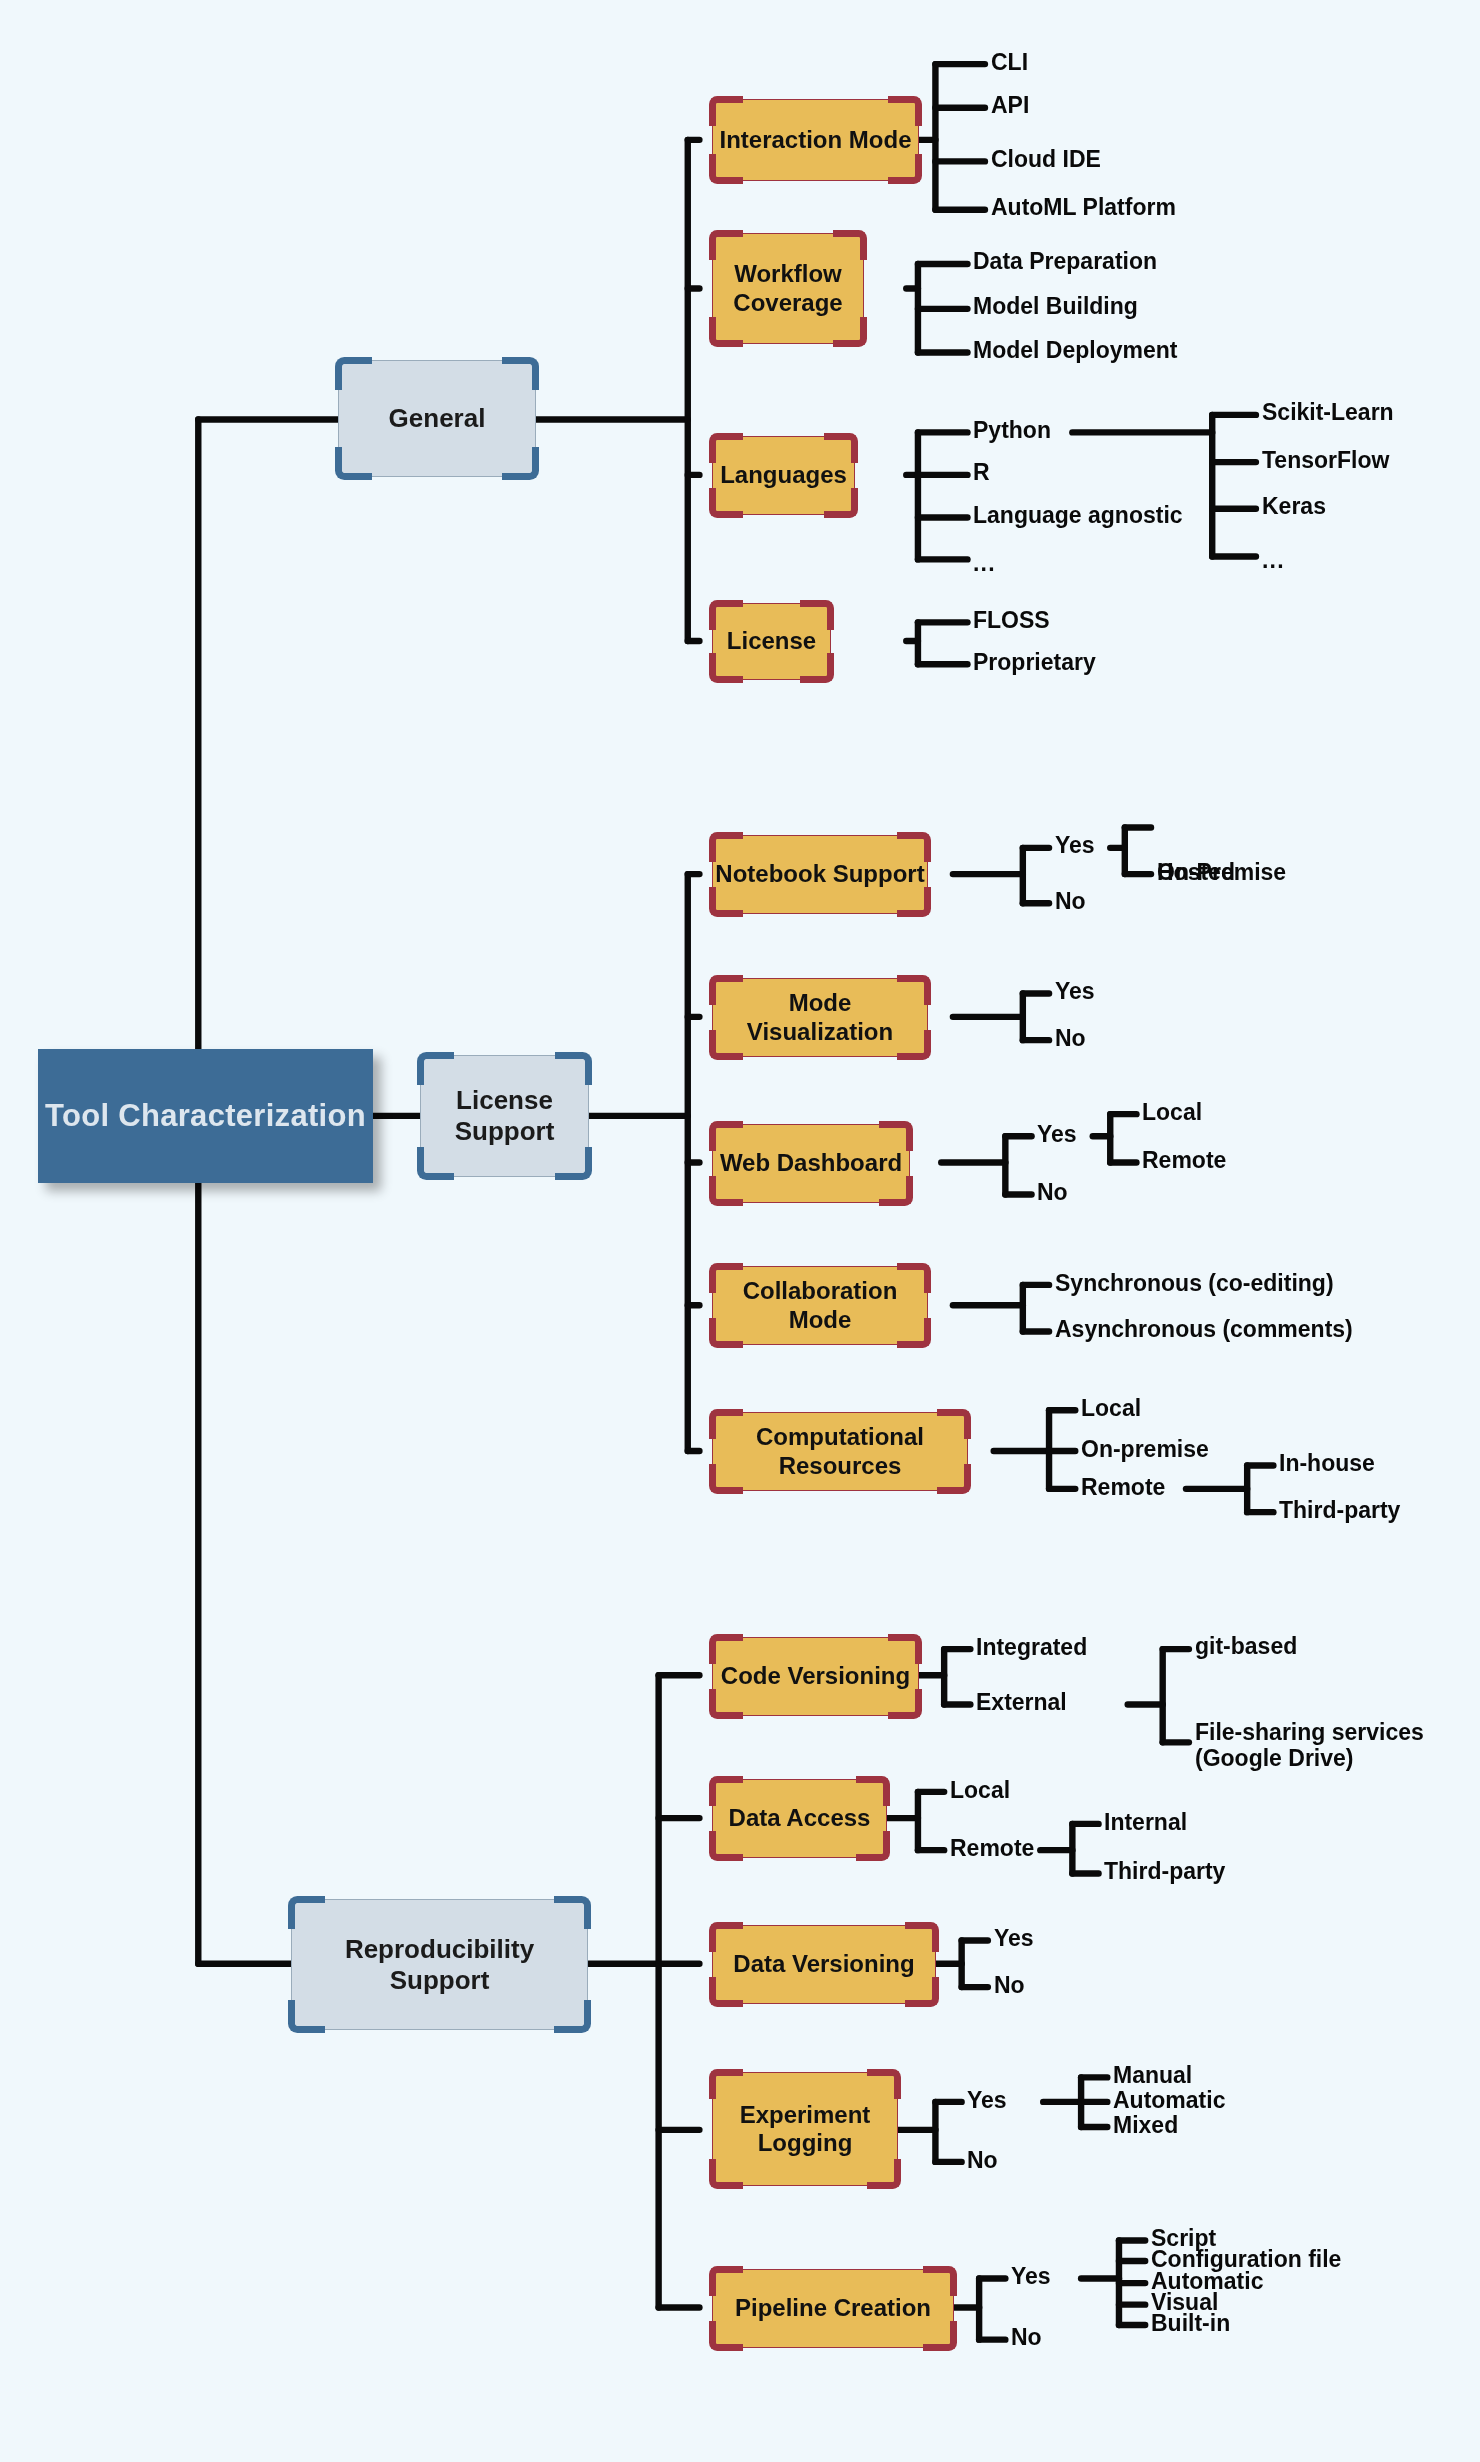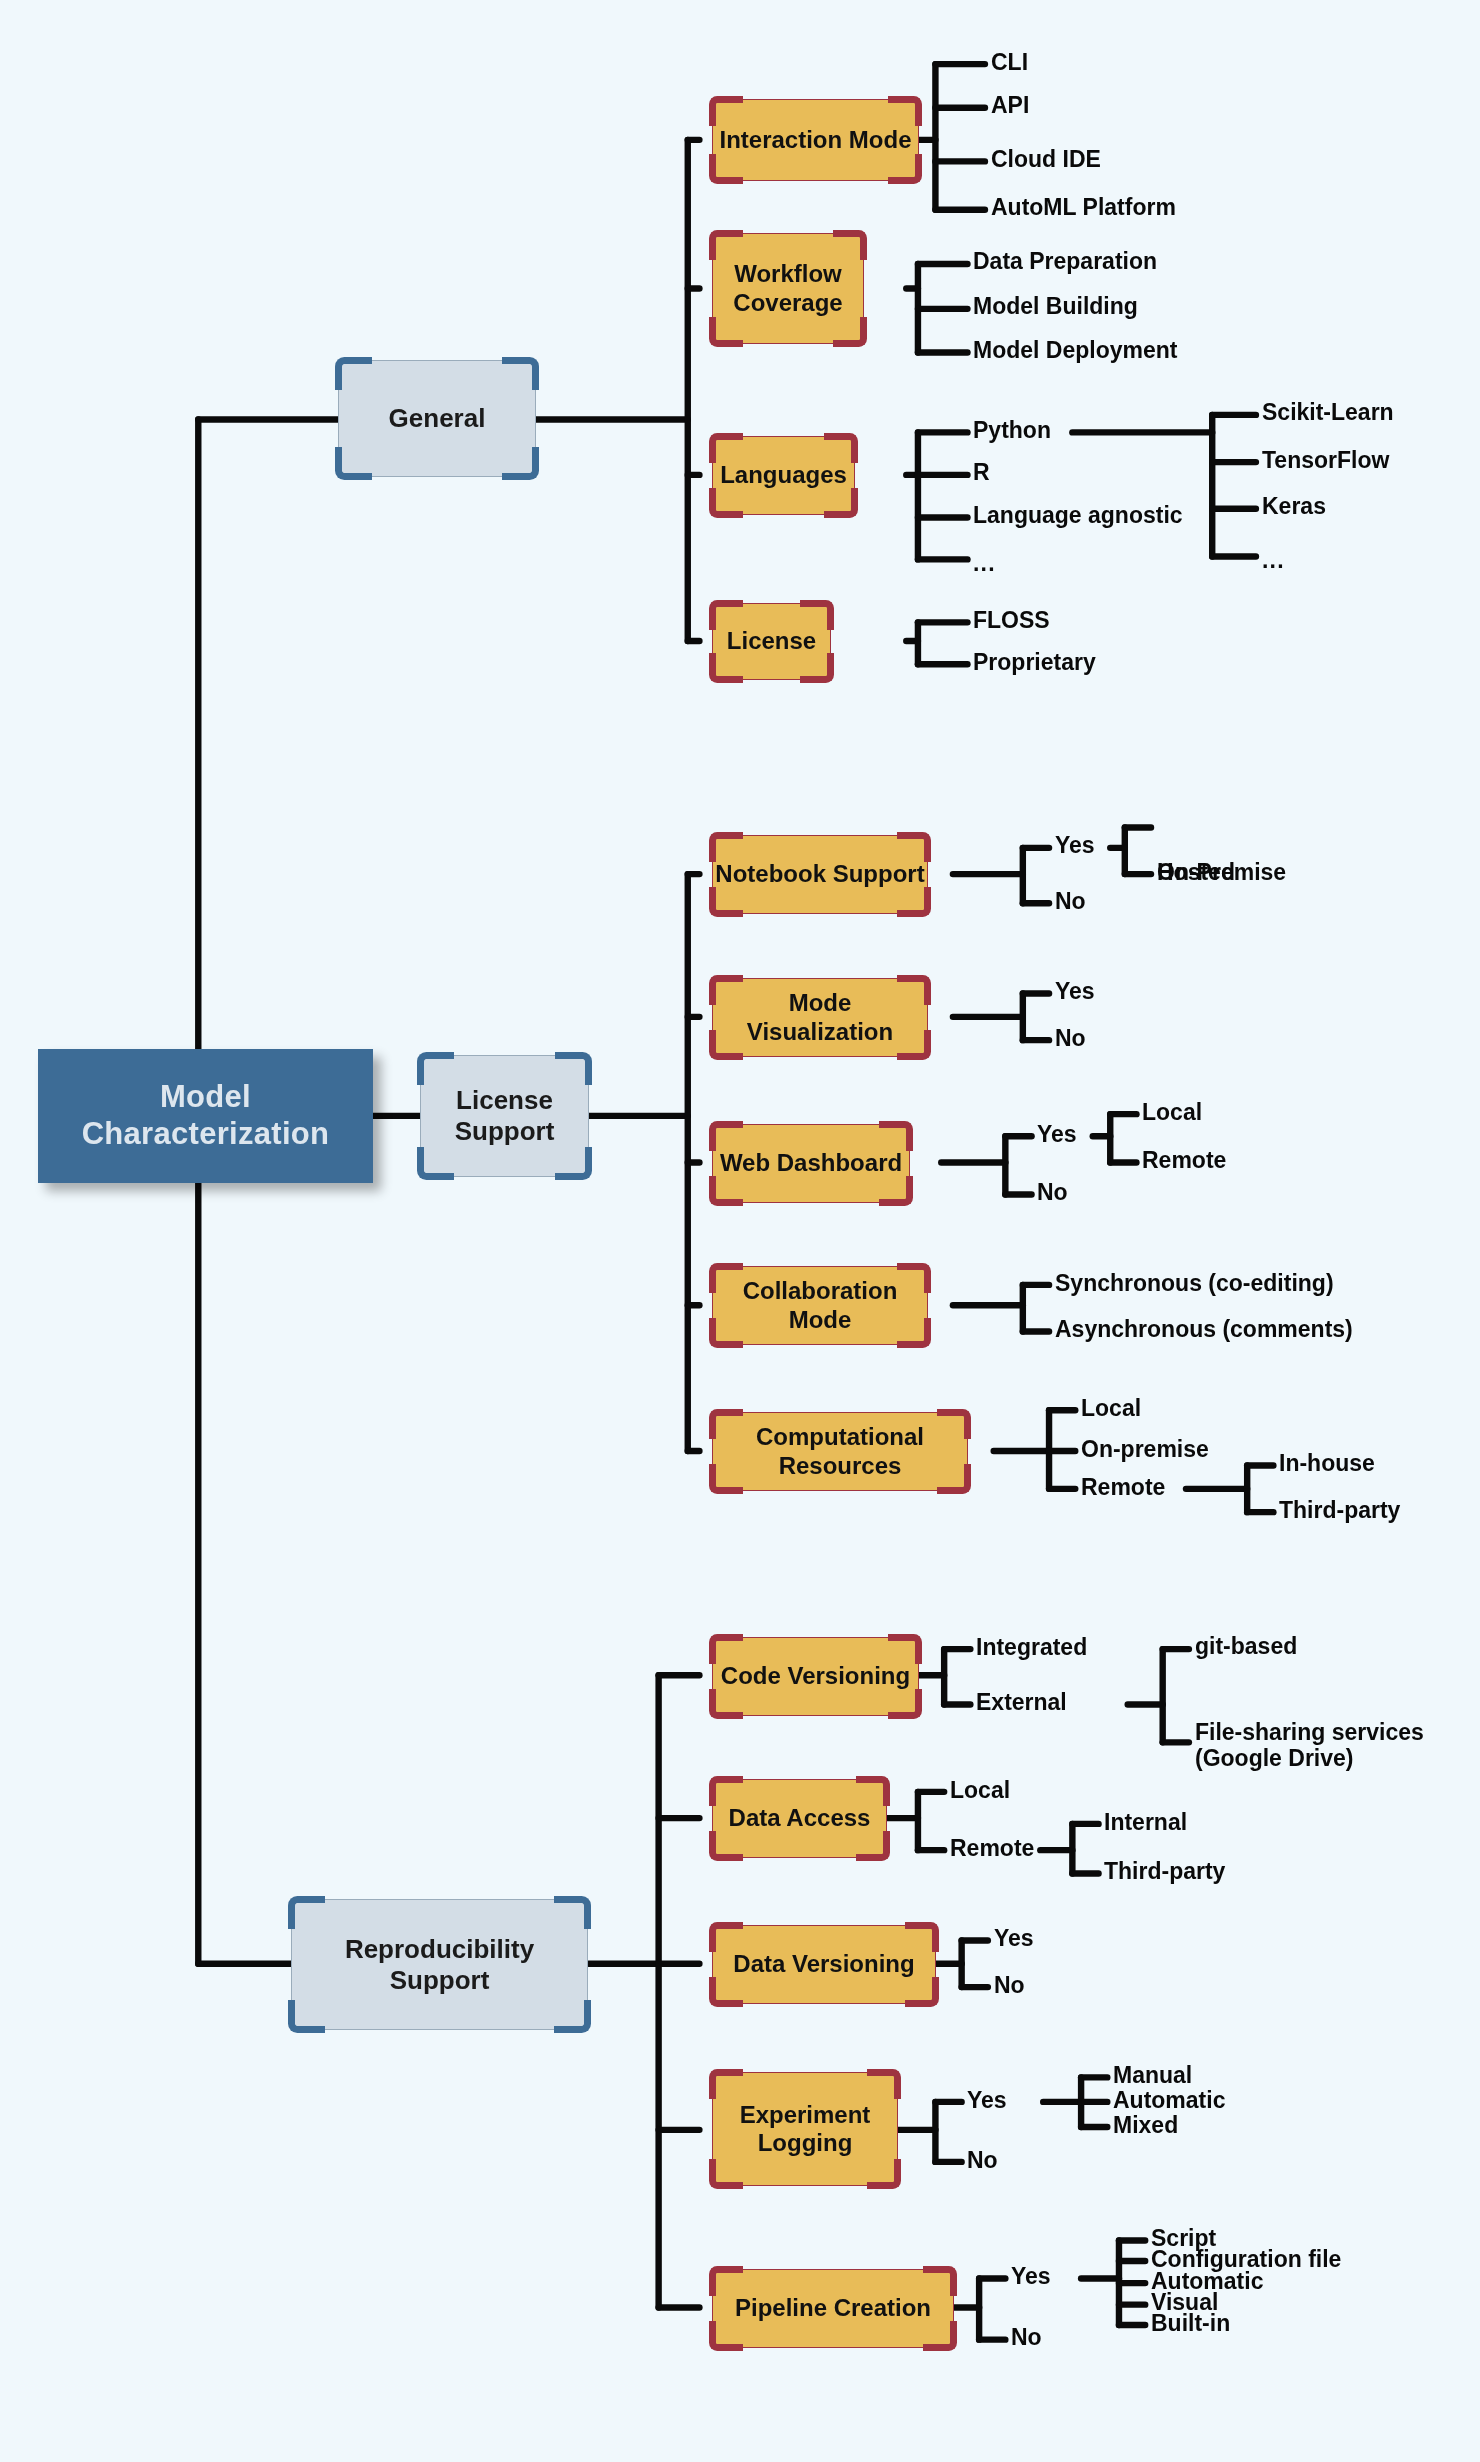--- a/index.html
+++ b/index.html
@@ -194,21 +194,21 @@
       <path d="M 1920 3845 L 1920 3990"></path>
       <path d="M 1920 3845 L 1965 3845"></path>
       <path d="M 1920 3880 L 1965 3880"></path>
       <path d="M 1920 3918 L 1965 3918"></path>
       <path d="M 1920 3955 L 1965 3955"></path>
       <path d="M 1920 3990 L 1965 3990"></path>
     </g>
   </svg>
 
   <div class="node root" style="left:38px;top:1049px;width:335px;height:134px;">
-    <span>Model Characterization</span>
+    <span>Tool Characterization</span>
   </div>
 
   <div class="node lvl1" style="left:338px;top:360px;width:198px;height:117px;text-align:center;">
     <span class="shd"></span>
     <span class="brk tl"></span>
     <span class="brk tr"></span>
     <span class="brk bl"></span>
     <span class="brk br"></span>
     <span>General</span>
   </div>

